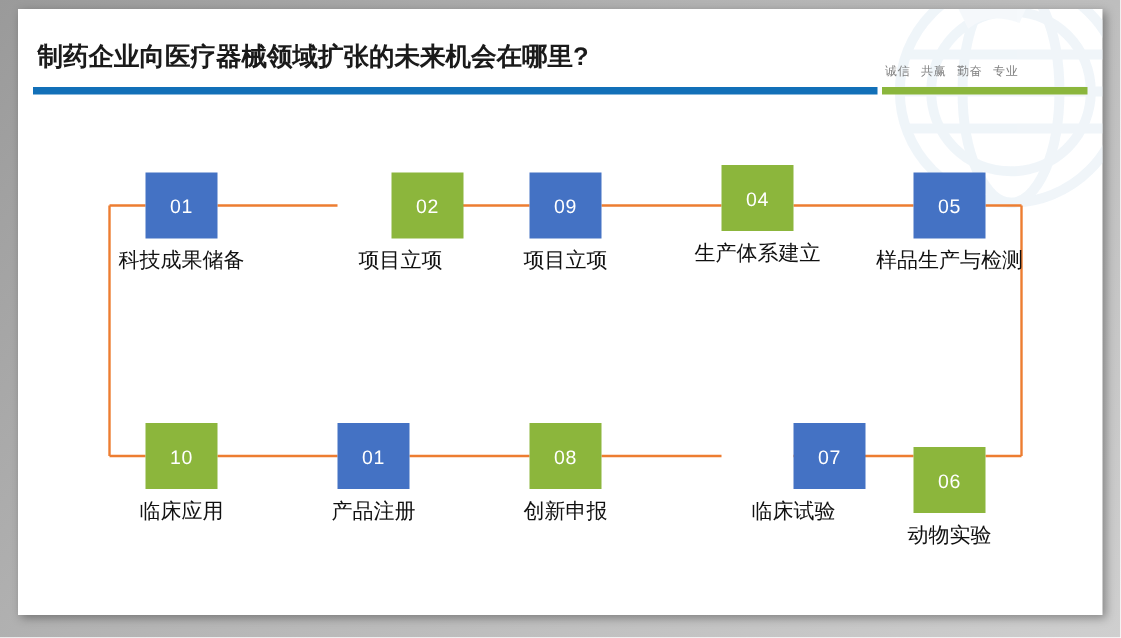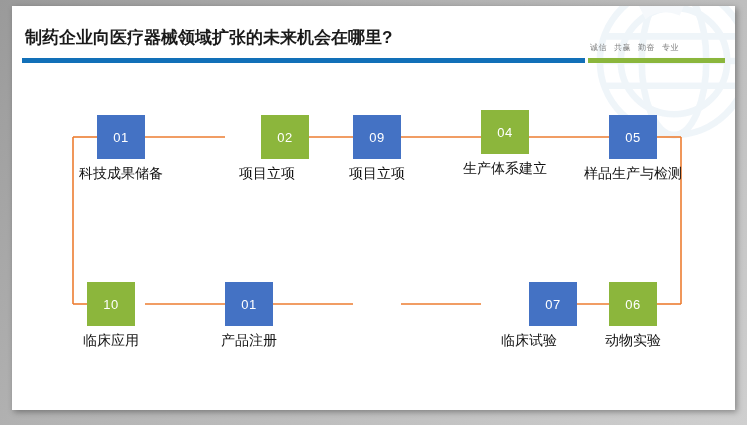--- a/index.html
+++ b/index.html
@@ -195,32 +195,36 @@
       </div>
       <div class="node" style="left:469px; top:104px;">
         <div class="chip green">04</div>
         <div class="caption">生产体系建立</div>
       </div>
       <div class="node" style="left:597px; top:109px;">
         <div class="chip blue">05</div>
         <div class="caption">样品生产与检测</div>
       </div>
 
-      <div class="node" style="left:75px;  top:276px;">
+      <div class="node" style="left:85px;  top:276px;">
         <div class="chip green">10</div>
         <div class="caption">临床应用</div>
       </div>
       <div class="node" style="left:213px; top:276px;">
         <div class="chip blue">01</div>
         <div class="caption">产品注册</div>
       </div>
+      <div class="node" style="left:341px; top:276px;">
+        <div class="chip green">08</div>
+        <div class="caption">创新申报</div>
+      </div>
       <div class="node" style="left:469px; top:276px;padding-left:48px;">
         <div class="chip blue">07</div>
         <div class="caption">临床试验</div>
       </div>
-      <div class="node" style="left:597px; top:276px;">
+      <div class="node" style="left:597px; top:292px;">
         <div class="chip green">06</div>
         <div class="caption">动物实验</div>
       </div>
 
     </div>
   </div>
 </div>
 
 </body></html>

